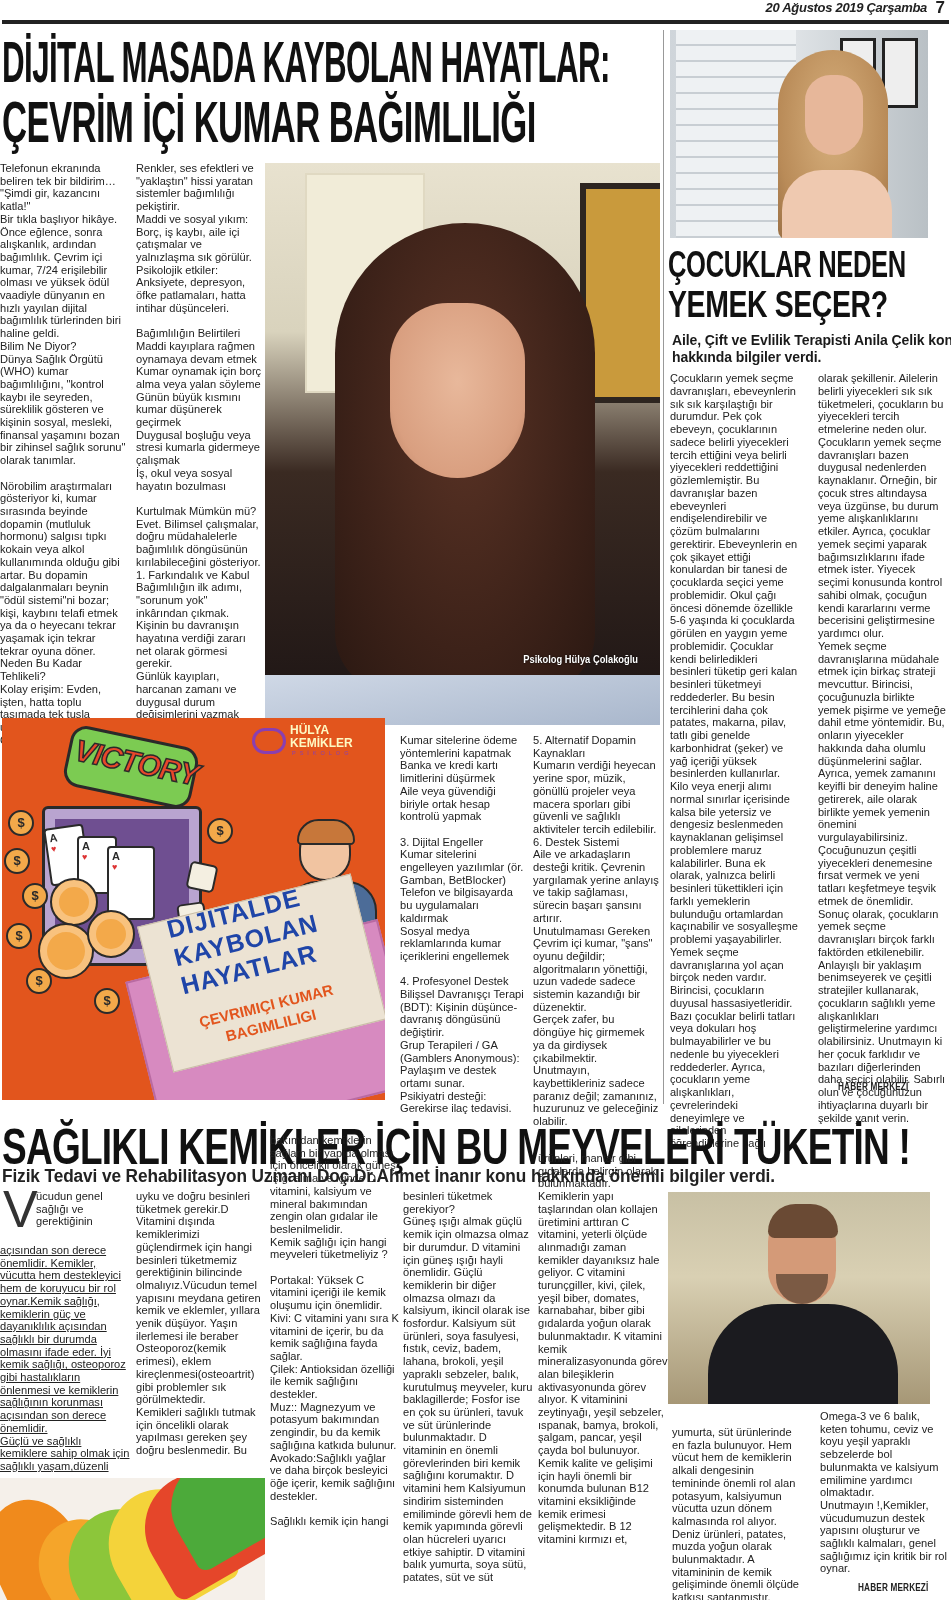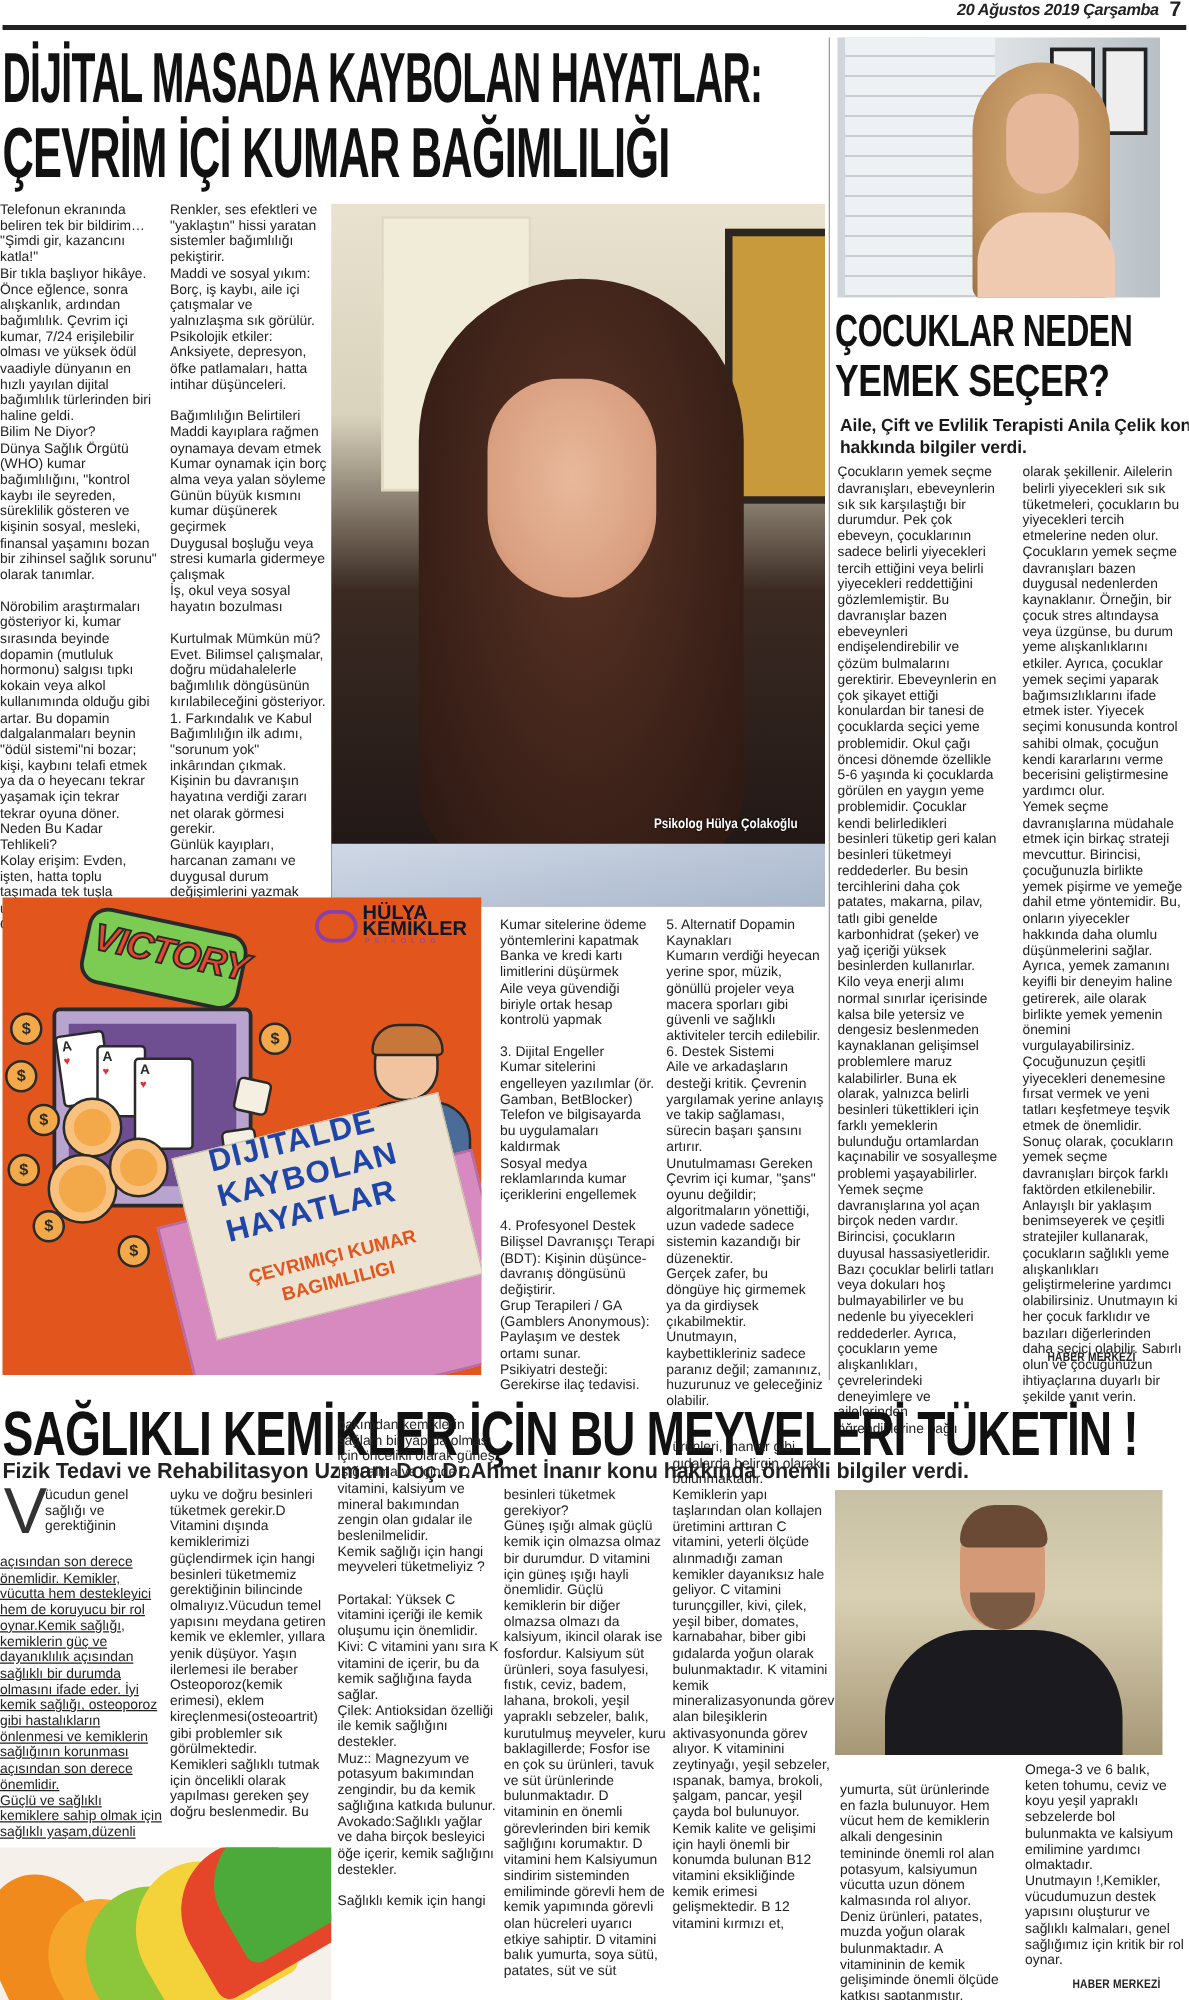--- a/index.html
+++ b/index.html
@@ -46,21 +46,21 @@
   .boy { left: 285px; top: 105px; width: 80px; height: 100px; }
   .boy-head { left: 12px; top: 0; width: 52px; height: 58px; border-radius: 26px; background: #f1c4a1; border: 2px solid #2a2a2a; }
   .boy-hair { left: 10px; top: -4px; width: 58px; height: 26px; border-radius: 28px 28px 6px 6px; background: #c7773a; border: 2px solid #2a2a2a; }
   .boy-body { left: 0; top: 58px; width: 90px; height: 70px; border-radius: 30px 30px 0 0; background: #4c6c98; border: 2px solid #2a2a2a; }
   .envelope { left: 140px; top: 230px; width: 260px; height: 170px; background: #d78ac0; transform: rotate(-14deg); border: 2px solid #b96aa2; }
   .note { left: 150px; top: 180px; width: 220px; height: 150px; background: #ece3d3; transform: rotate(-14deg); border: 1px solid #c9bda7; }
   .promo-title { left: 162px; top: 198px; color: #1f45a8; font-weight: bold; font-size: 25px; line-height: 29px; transform: rotate(-14deg); transform-origin: left top; letter-spacing: 1px; white-space: nowrap; }
   .promo-sub { left: 195px; top: 295px; color: #e2551d; font-weight: bold; font-size: 15px; line-height: 20px; transform: rotate(-14deg); transform-origin: left top; text-align: center; white-space: nowrap; }
   .logo { left: 250px; top: 4px; width: 135px; height: 40px; }
   .logo-mark { left: 0; top: 6px; width: 34px; height: 26px; border: 3px solid #8a3fb0; border-radius: 14px; }
-  .logo-name { left: 38px; top: 2px; font-size: 16px; font-weight: bold; line-height: 13px; color: #0f172a; }
+  .logo-name { left: 38px; top: 2px; font-size: 12px; font-weight: bold; line-height: 13px; color: #fef9c3; }
   .logo-tag { left: 40px; top: 28px; font-size: 5.5px; letter-spacing: 4px; color: #8a3fb0; }
   .h3 { left: 2px; top: 1118px; font-size: 50px; font-weight: bold; color: #111; white-space: nowrap; transform-origin: left top; transform: scaleX(0.74); letter-spacing: -1px; }
   .sub3 { left: 2px; top: 1166px; font-size: 17.5px; font-weight: bold; color: #222; white-space: nowrap; transform-origin: left top; transform: scaleX(0.985); letter-spacing: -0.1px; }
   .dropcap { left: 3px; top: 1186px; font-size: 52px; line-height: 46px; color: #333; font-family: "Liberation Sans", sans-serif; }
   .fruit-photo { left: 0; top: 1478px; width: 265px; height: 122px; background: #f5f0ea; overflow: hidden; }
   .slice { position: absolute; border-radius: 50% 50% 10% 10%; }
   .doctor-photo { left: 668px; top: 1192px; width: 262px; height: 212px; background: linear-gradient(180deg,#c8c0a4 0%,#d9d0b3 40%,#a69776 100%); overflow: hidden; }
   .doctor-head { left: 100px; top: 20px; width: 68px; height: 92px; border-radius: 30px 30px 34px 34px; background: #d49a78; }
   .doctor-hair { left: 100px; top: 12px; width: 70px; height: 34px; border-radius: 34px 34px 8px 8px; background: #6a4a34; }
   .doctor-beard { left: 108px; top: 82px; width: 52px; height: 30px; border-radius: 0 0 26px 26px; background: #7b5a44; }

